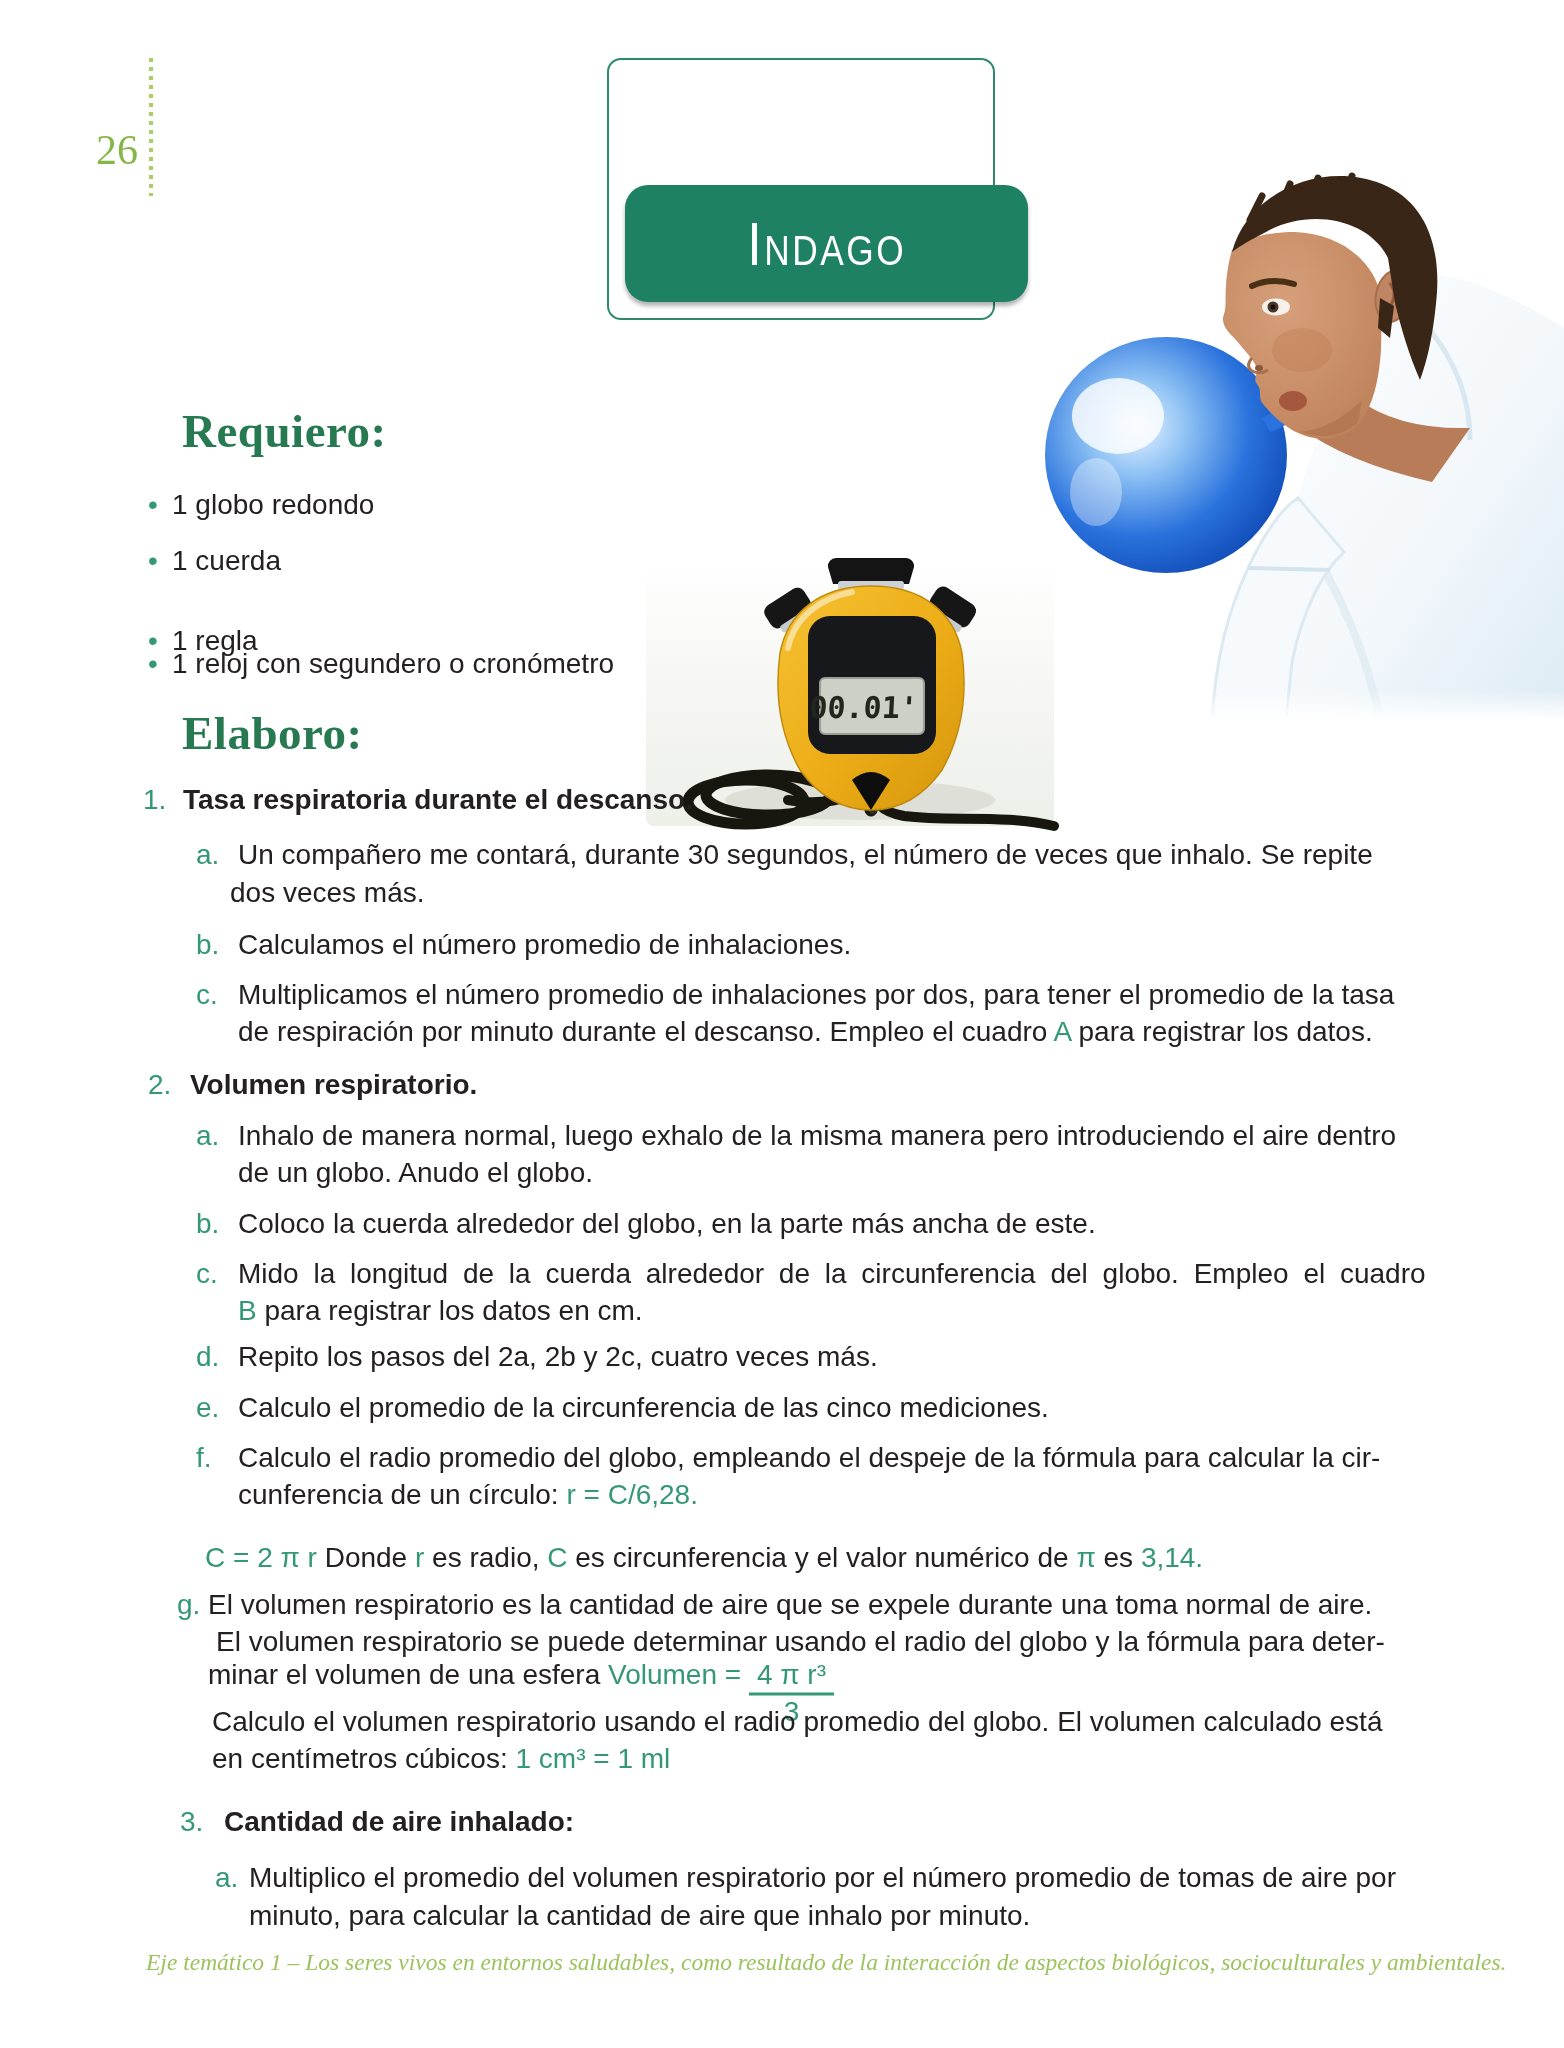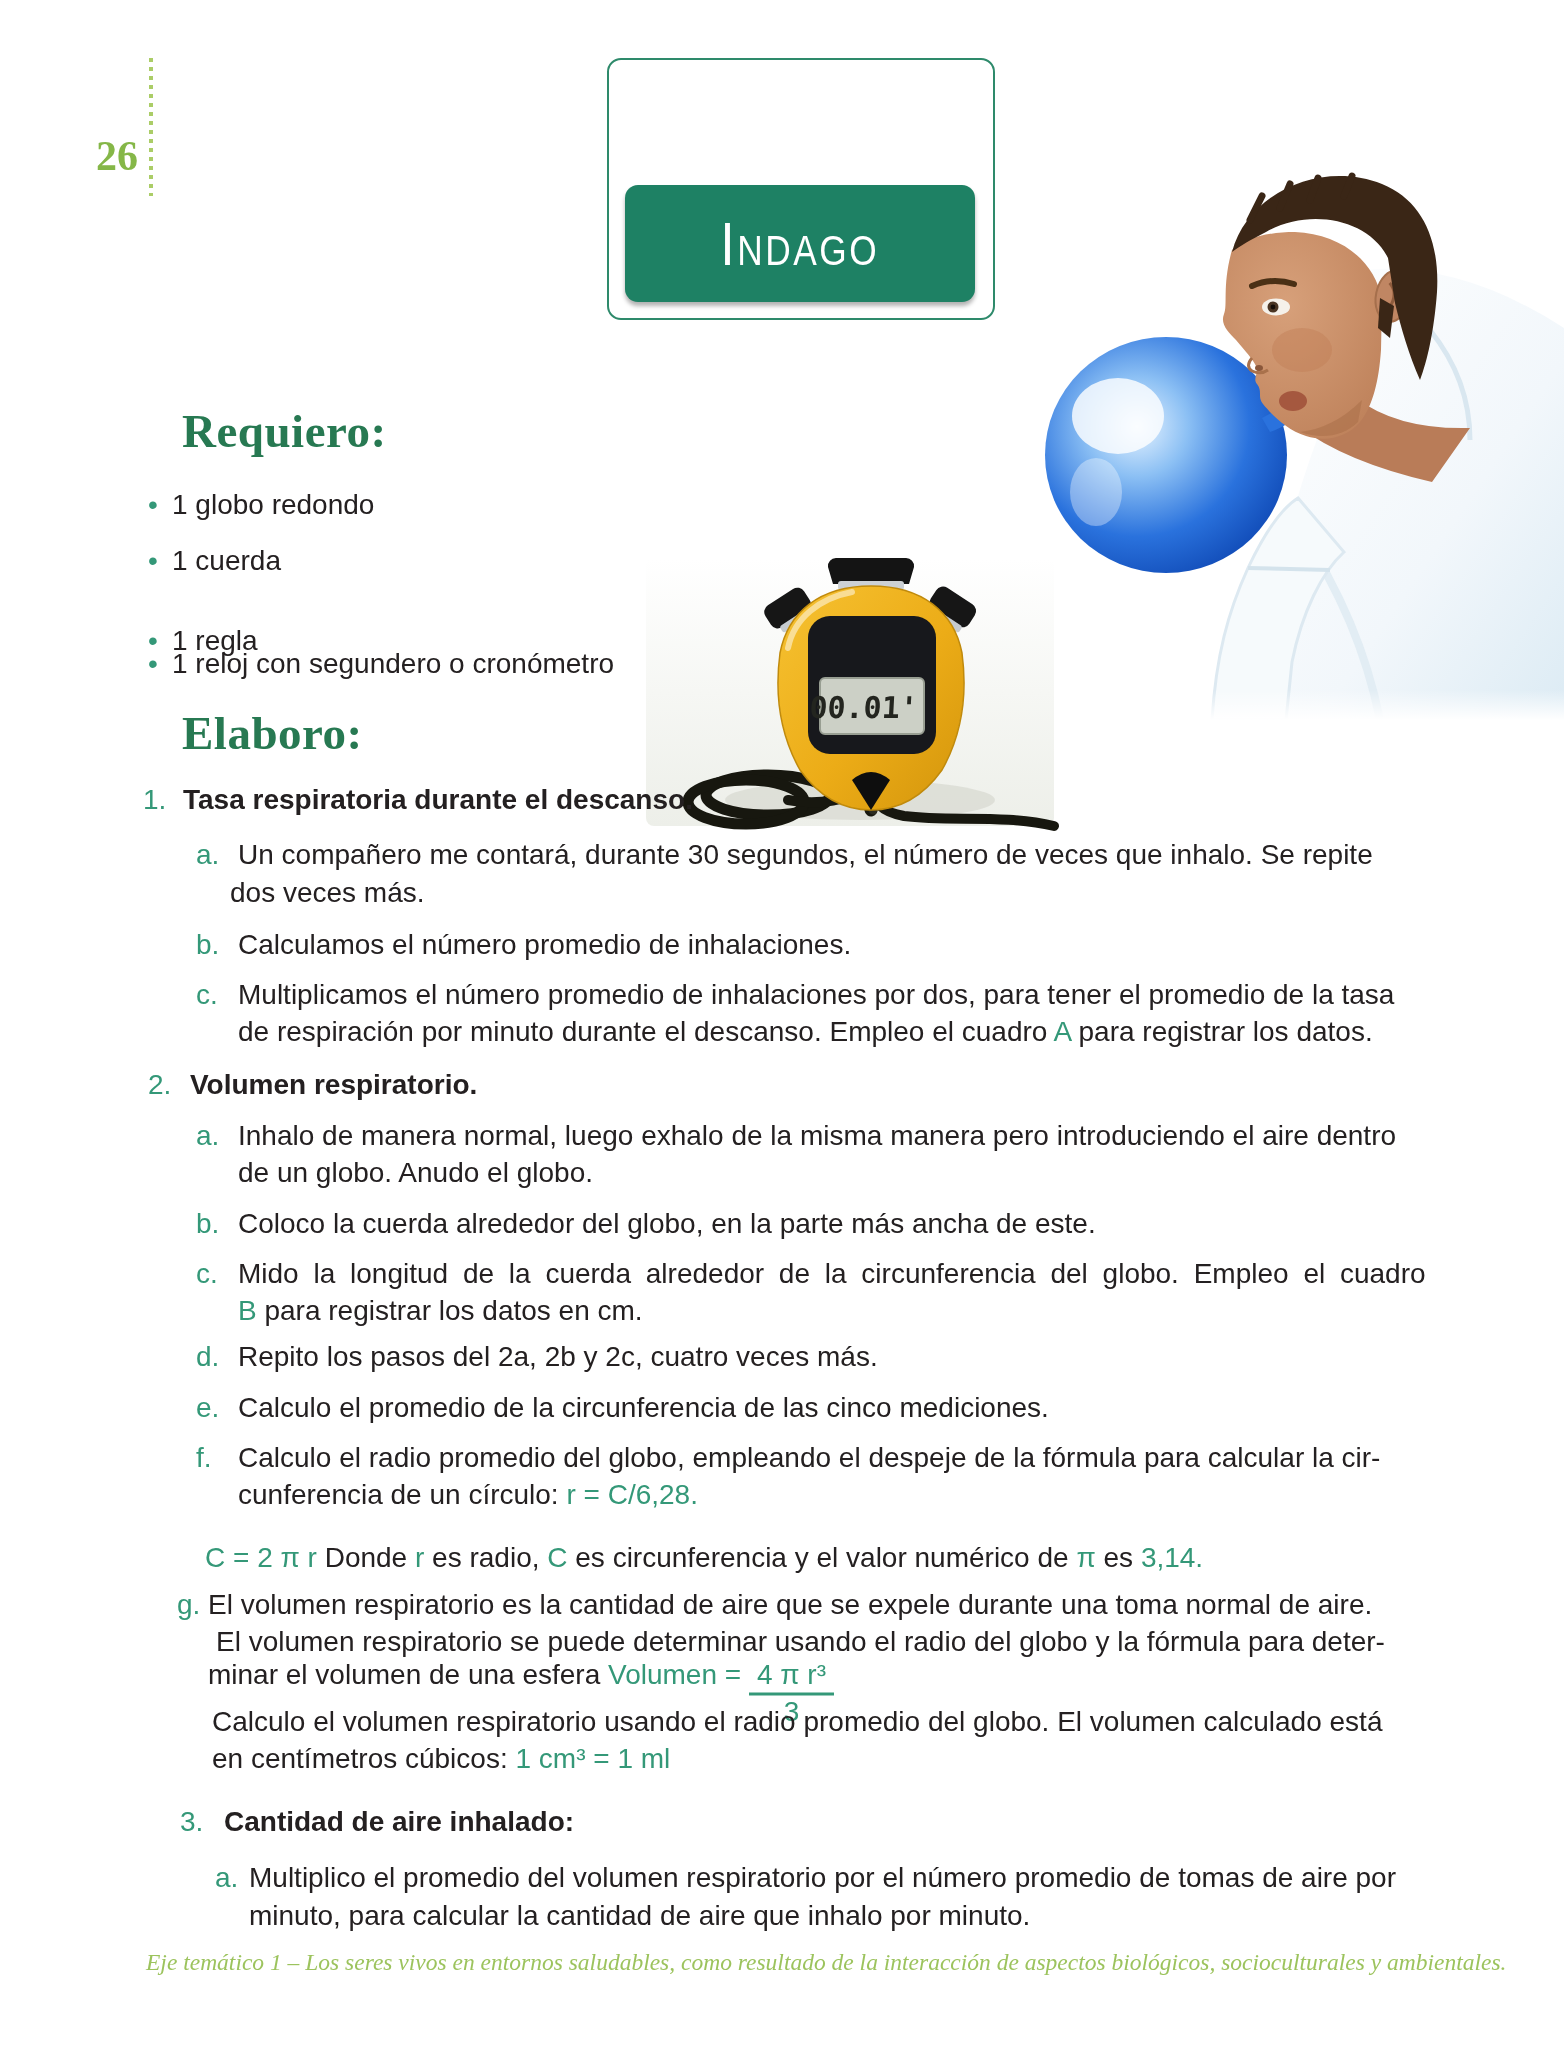--- a/index.html
+++ b/index.html
@@ -10,31 +10,31 @@
     --heading-green:#277952;
     --pagenum-green:#85b748;
     --footer-green:#9cc35d;
   }
   *{margin:0;padding:0;box-sizing:border-box;}
   html,body{width:1564px;height:2048px;overflow:hidden;background:#ffffff;
     font-family:"Liberation Sans","DejaVu Sans",sans-serif;}
   .page{position:relative;width:1564px;height:2048px;background:#ffffff;}
 
   
-  .page-num{position:absolute;left:96px;top:156px;transform:translateY(-50%);
-    font-family:"Liberation Serif","DejaVu Serif",serif;font-weight:bold;
+  .page-num{position:absolute;left:96px;top:150px;transform:translateY(-50%);
+    font-family:"Liberation Serif","DejaVu Serif",serif;font-weight:normal;
     font-size:42px;color:var(--pagenum-green);}
   .dotline{position:absolute;left:149px;top:58px;width:4px;height:138px;
     background:repeating-linear-gradient(to bottom,#abcd67 0 4px,transparent 4px 9px);}
 
   
   .indago-outline{position:absolute;left:607px;top:58px;width:388px;height:262px;
     border:2px solid var(--outline-green);border-radius:14px;background:transparent;}
-  .indago-box{position:absolute;left:625px;top:185px;width:350px;height:117px;
-    background:var(--box-green);border-radius:13px;box-shadow:0 4px 4px rgba(0,0,0,.3);
+  .indago-box{position:absolute;left:625px;top:185px;width:403px;height:117px;
+    background:var(--box-green);border-radius:23px;box-shadow:0 4px 4px rgba(0,0,0,.3);
     display:flex;align-items:center;justify-content:center;}
   .indago-text{color:#ffffff;transform:scaleX(.84);letter-spacing:3px;white-space:nowrap;}
   .ind-i{font-size:62px;font-weight:400;}
   .ind-rest{font-size:42px;font-weight:400;}
 
   
   .serif-head{position:absolute;transform:translateY(-50%);
     font-family:"Liberation Serif","DejaVu Serif",serif;font-weight:bold;
     font-size:47px;color:var(--heading-green);letter-spacing:.5px;margin-left:36px;}
 

